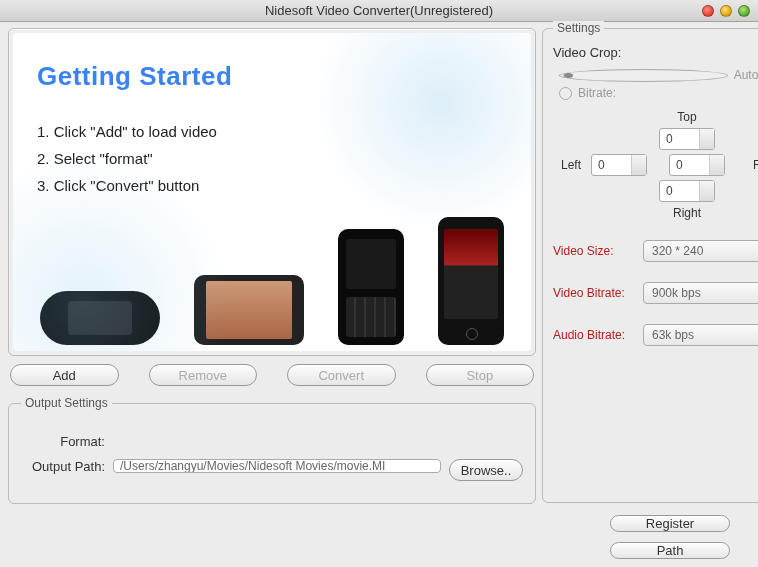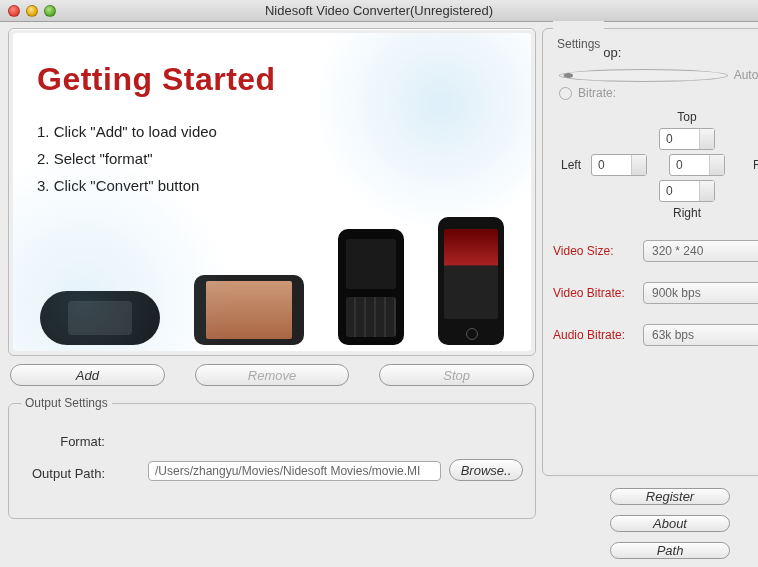--- a/index.html
+++ b/index.html
@@ -1,63 +1,63 @@
 <!DOCTYPE html>
 <html><head>
 <meta charset="utf-8">
 <style>
 * { box-sizing: border-box; margin: 0; padding: 0; font-family: "Lucida Grande", Arial, sans-serif; }
 body { background: #ececec; width: 758px; height: 567px; overflow: hidden; }
-.titlebar { height: 22px; background: linear-gradient(#e8e8e8,#d0d0d0); border-bottom: 1px solid #a0a0a0; display: flex; align-items: center; padding: 0 8px; position: relative; }
+.titlebar { height: 22px; background: linear-gradient(#e8e8e8,#d0d0d0); border-bottom: 1px solid #a0a0a0; display: flex; align-items: center; padding: 0 8px; position: relative; justify-content: flex-end; }
 .traffic { display: flex; gap: 6px; }
 .tl { width: 12px; height: 12px; border-radius: 50%; border: 1px solid rgba(0,0,0,.25); }
 .tl.red { background: radial-gradient(circle at 40% 35%, #ff8a80, #e33e32 70%); }
 .tl.yel { background: radial-gradient(circle at 40% 35%, #ffe082, #e0a100 70%); }
 .tl.grn { background: radial-gradient(circle at 40% 35%, #b0e57c, #58a62f 70%); }
 .title { position: absolute; left: 0; right: 0; text-align: center; font-size: 13px; color: #333; }
 .content { display: flex; padding: 6px 8px 8px 8px; gap: 6px; height: calc(100% - 22px); }
 .left { flex: 0 0 528px; display: flex; flex-direction: column; }
 .right { flex: 1; display: flex; flex-direction: column; gap: 12px; }
 .preview-frame { border: 1px solid #bbb; border-radius: 6px; padding: 4px; background: #eee; box-shadow: 0 1px 0 #fff inset; }
 .preview { background: #fff; border-radius: 4px; height: 318px; position: relative; overflow: hidden; }
 .preview::before { content:""; position:absolute; right:-40px; top:-60px; width:260px; height:260px; border-radius:50%; background: radial-gradient(circle at center, rgba(120,190,230,.25), transparent 70%); }
 .preview::after { content:""; position:absolute; left:-80px; bottom:-100px; width:300px; height:300px; border-radius:50%; background: radial-gradient(circle at center, rgba(120,190,230,.2), transparent 70%); }
-.gs-title { font-size: 32px; font-weight: bold; letter-spacing: .5px; color: #b91c1c; position: absolute; left: 24px; top: 28px; }
+.gs-title { font-size: 26px; font-weight: bold; letter-spacing: .5px; color: #3b82f6; position: absolute; left: 24px; top: 28px; }
 .steps { position: absolute; left: 24px; top: 80px; font-size: 15px; color: #222; }
 .steps div { margin: 10px 0; }
 .devices { position: absolute; left: 10px; right: 10px; bottom: 6px; display: flex; align-items: flex-end; justify-content: space-around; height: 130px; }
 .dev { display:flex; flex-direction:column; align-items:center; }
 .psp { width:120px; height:54px; background:#111; border-radius:28px; position:relative; }
 .psp::after{content:"";position:absolute;left:28px;top:10px;width:64px;height:34px;background:#2a2a2a;border-radius:4px;}
 .ipod { width:110px; height:70px; background:#222; border-radius:10px; position:relative; }
 .ipod::after{content:"";position:absolute;left:12px;top:6px;width:86px;height:58px;background:linear-gradient(#c97,#a64);border-radius:2px;}
 .bberry { width:66px; height:116px; background:#0a0a0a; border-radius:10px; position:relative; }
 .bberry::before{content:"";position:absolute;left:8px;top:10px;width:50px;height:50px;background:#1a1a1a;border-radius:3px;}
 .bberry::after{content:"";position:absolute;left:8px;bottom:8px;width:50px;height:40px;background:repeating-linear-gradient(90deg,#222,#222 8px,#333 8px,#333 10px),repeating-linear-gradient(0deg,#222,#222 6px,#333 6px,#333 8px);border-radius:3px;}
 .iphone { width:66px; height:128px; background:#111; border-radius:10px; position:relative; }
 .iphone::before{content:"";position:absolute;left:6px;top:12px;width:54px;height:90px;background:linear-gradient(#600,#a22 40%,#222 41%);border-radius:2px;}
 .iphone::after{content:"";position:absolute;left:50%;bottom:5px;width:10px;height:10px;margin-left:-5px;border:1px solid #555;border-radius:50%;}
 .action-row { display:flex; gap:30px; margin-top: 8px; padding: 0 2px; }
-.mac-btn { flex:1; height: 22px; border-radius: 11px; background: linear-gradient(#fdfdfd,#e6e6e6); border:1px solid #999; font-size:13px; color:#333; box-shadow: 0 1px 0 #fff inset; cursor:pointer;font-style:italic; }
+.mac-btn { flex:1; height: 22px; border-radius: 11px; background: linear-gradient(#fdfdfd,#e6e6e6); border:1px solid #999; font-size:13px; color:#333; box-shadow: 0 1px 0 #fff inset; cursor:pointer; }
 .mac-btn:disabled { color:#aaa; }
 .mac-btn.long { flex:0 0 110px; }
-fieldset { border:1px solid #bbb; border-radius:6px; padding: 14px 12px 27px; margin-top:10px; }
+fieldset { border:1px solid #bbb; border-radius:6px; padding: 14px 12px 12px; margin-top:10px; }
 legend { font-size:12px; color:#555; padding:0 4px; }
-.row { display:flex; align-items:flex-end; gap:8px; margin:10px 0; }
+.row { display:flex; align-items:flex-start; gap:8px; margin:10px 0; }
 .lbl { font-size:13px; color:#333; width:84px; text-align:right; }
 .sel { flex:1; height:22px; border:1px solid #aaa; border-radius:4px; background:linear-gradient(#fafafa,#e8e8e8); font-size:12px; color:#666; padding:0 22px 0 8px; position:relative; display:flex; align-items:center; }
 .sel::after{content:"";position:absolute;right:6px;top:4px;width:12px;height:12px;background:
   linear-gradient(#888,#888),linear-gradient(#888,#888);
   background-size: 8px 1px, 8px 1px;
   background-position: center 3px, center 9px;
   background-repeat:no-repeat;
   border-left:1px solid #ccc; padding-left:4px;}
-.txt { flex:1; height:20px; border:1px solid #aaa; border-radius:4px; background:#fff; font-size:12px; color:#666; padding:0 6px;margin-left:35px; }
+.txt { flex:1; height:14px; border:1px solid #aaa; border-radius:4px; background:#fff; font-size:12px; color:#666; padding:0 6px; }
 .settings { border:1px solid #bbb; border-radius:6px; padding: 10px 10px 16px; background:#ececec; position:relative; flex:1; }
-.settings .hdr { font-size:12px; color:#555; position:absolute; top:-8px; left:10px; background:#ececec; padding:16px 4px; }
+.settings .hdr { font-size:12px; color:#555; position:absolute; top:-8px; left:10px; background:#ececec; padding:0 4px; }
 .sub { font-size:13px; color:#333; margin:6px 0 8px; }
 .radio-row { display:flex; align-items:center; gap:6px; margin:4px 0 4px 6px; font-size:12px; color:#999; }
 .radio { width:13px; height:13px; border:1px solid #aaa; border-radius:50%; background:#eee; position:relative; }
 .radio.sel::after{content:"";position:absolute;left:3px;top:3px;width:5px;height:5px;border-radius:50%;background:#888;}
 .crop-grid { display:grid; grid-template-columns: 36px 56px 18px 56px 18px 40px; grid-template-rows: auto auto auto auto auto; align-items:center; justify-items:center; gap:4px 2px; margin-top:6px; font-size:12px; color:#333; }
 .spin { width:56px; height:22px; border:1px solid #aaa; border-radius:3px; background:#fff; display:flex; align-items:center; padding:0 14px 0 6px; position:relative; font-size:12px; color:#444;}
 .spin::after{content:"";position:absolute;right:0;top:0;width:14px;height:100%;border-left:1px solid #ccc;background:
   linear-gradient(#f5f5f5,#ddd);
 }
 .spin .arr{position:absolute;right:3px;width:0;height:0;border-left:3px solid transparent;border-right:3px solid transparent;}
@@ -104,20 +104,21 @@
           <div class="dev">
               <div class="iphone"></div>
             </div>
         </div>
       </div>
     </div>
 
     <div class="action-row">
       <button class="mac-btn">Add</button>
       <button class="mac-btn" disabled="">Remove</button>
+      <button class="mac-btn" disabled="">Convert</button>
       <button class="mac-btn" disabled="">Stop</button>
     </div>
 
     <fieldset>
       <legend>Output Settings</legend>
       <div class="row">
         <div class="lbl">Format:</div>
       </div>
       <div class="row">
         <div class="lbl">Output Path:</div>
@@ -201,17 +202,16 @@
       <div class="kvrow">
         <div class="k">Audio Bitrate:</div>
         <div class="sel">
             <span>63k bps</span>
           </div>
       </div>
     </div>
 
     <div class="right-btns">
       <button class="mac-btn">Register</button>
-      <button class="mac-btn">About</button>
       <button class="mac-btn">Path</button>
     </div>
   </div>
 </div>
 
 </body></html>

